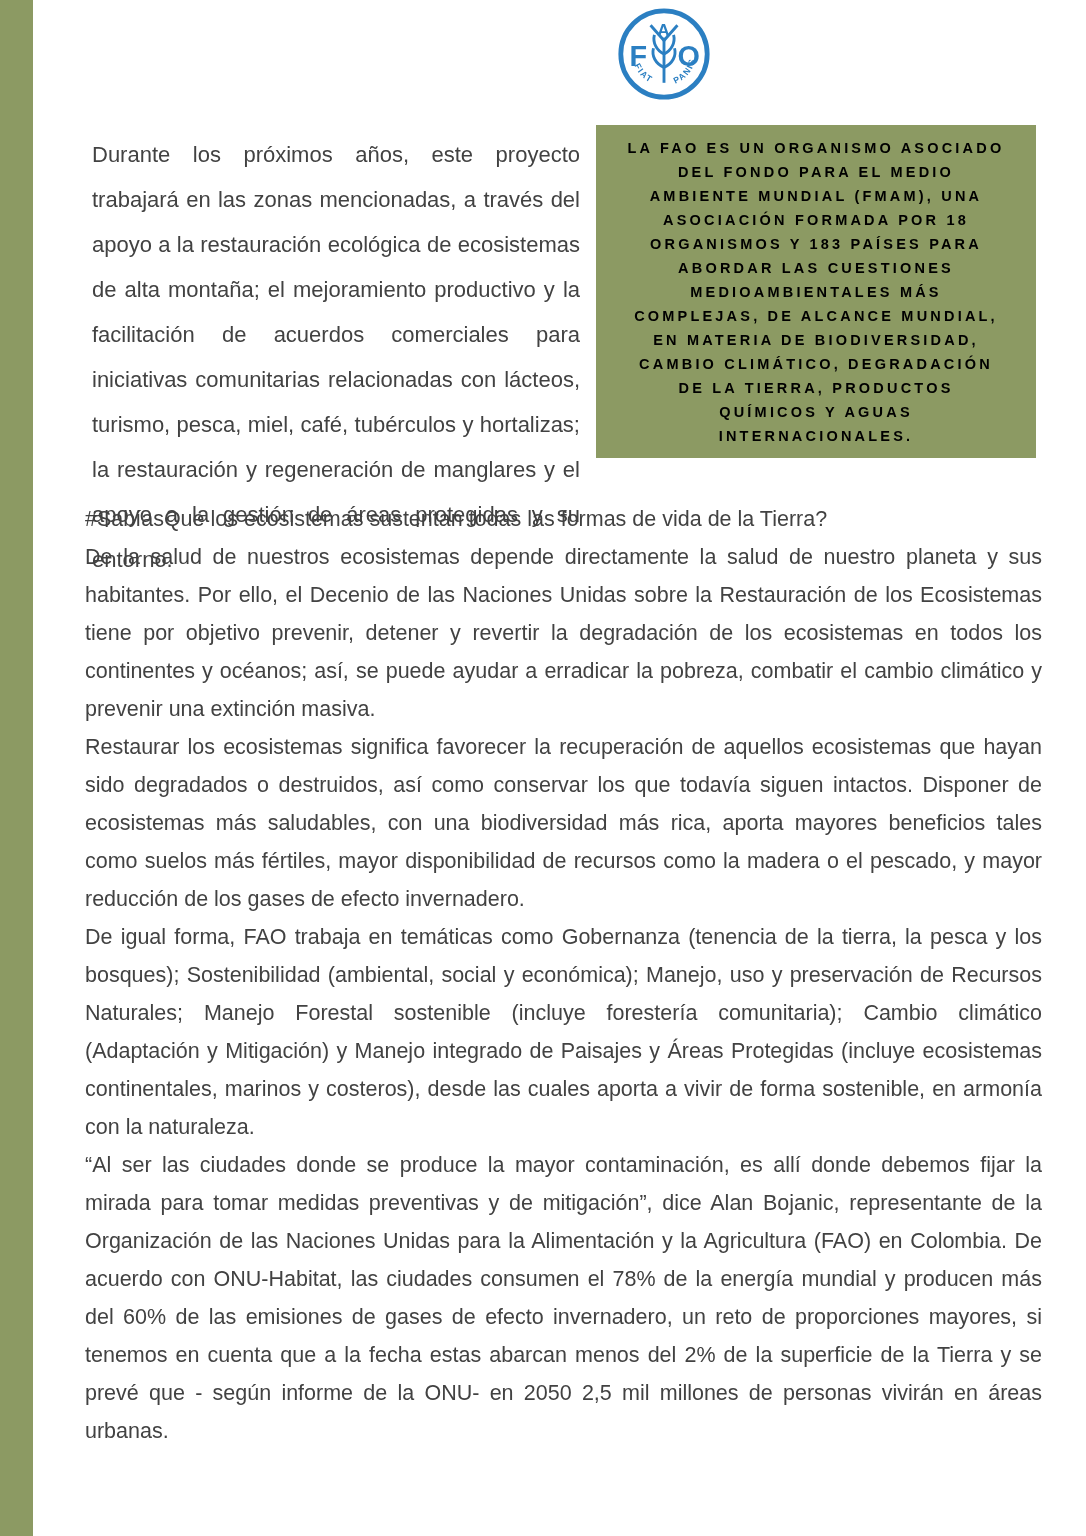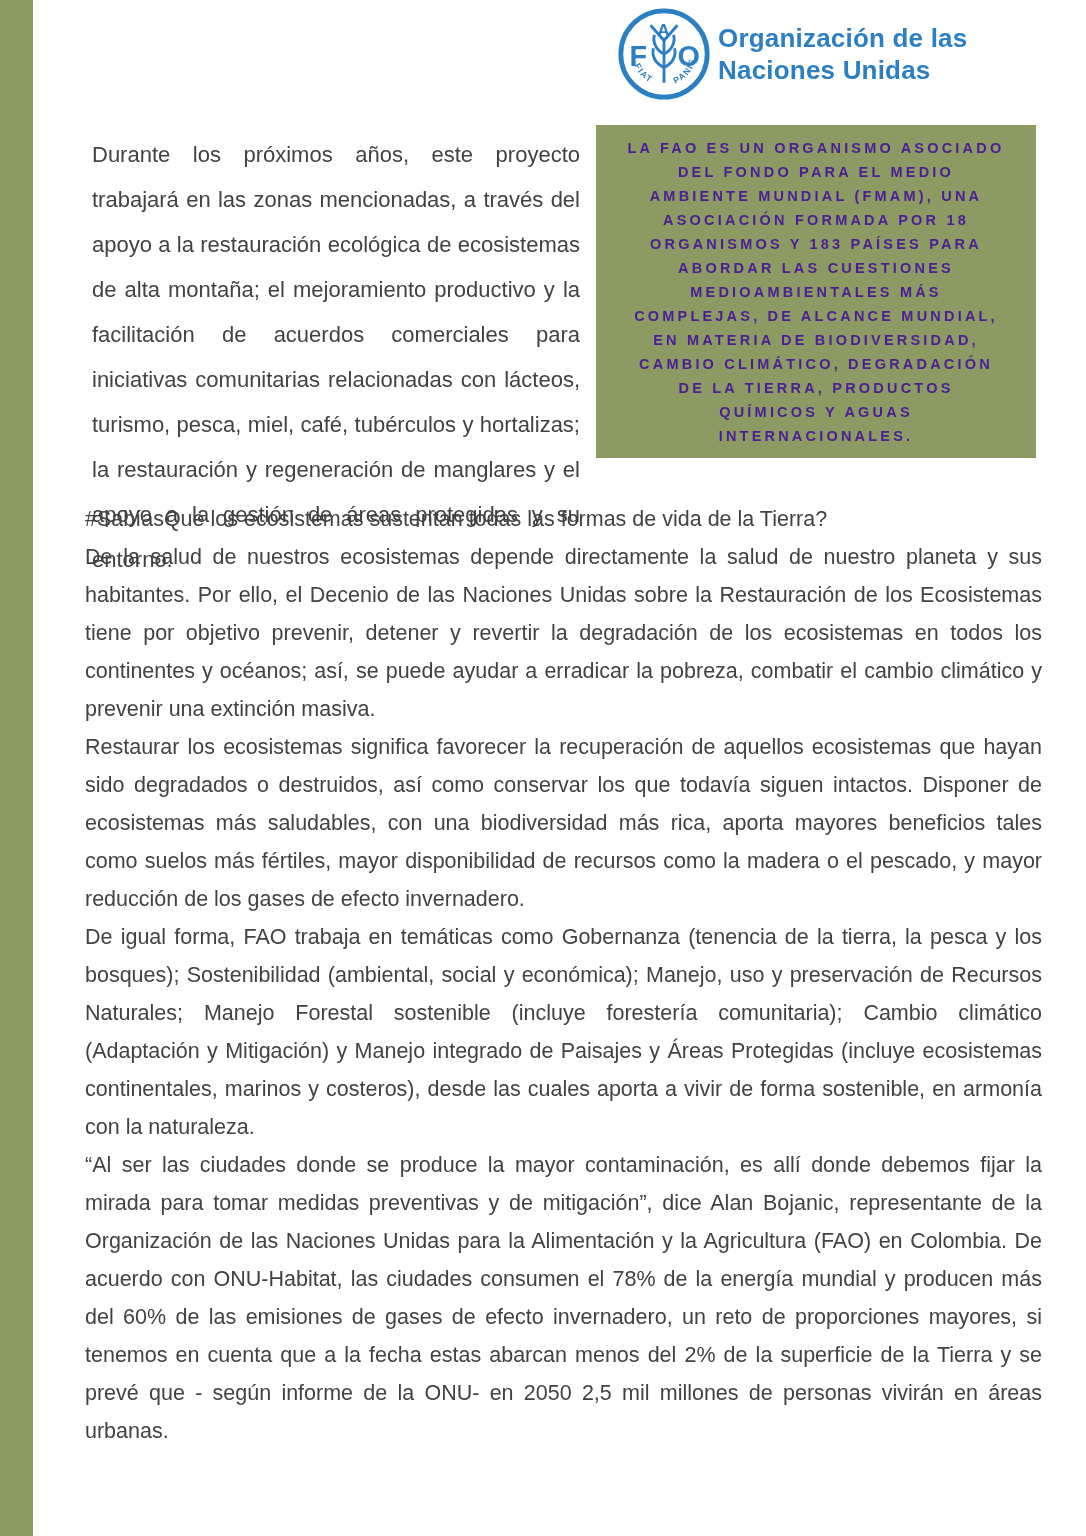--- a/index.html
+++ b/index.html
@@ -21,21 +21,21 @@
     color:#2b7fc2; font-weight:700; font-size:26px; line-height:32px;
     letter-spacing:0.2px;
   }
   
   .intro-paragraph {
     position:absolute; left:92px; top:132px; width:488px;
     font-size:22px; line-height:45px; text-align:justify; color:#424242;
   }
   .callout {
     position:absolute; left:596px; top:125px; width:440px; height:333px;
-    background:#8c9a63; color:#4c1d95;
+    background:#8c9a63; color:#000000;
     display:flex; align-items:center; justify-content:center;
     box-sizing:border-box; padding:10px 30px;
     text-align:center; font-weight:700; font-size:14.5px;
     letter-spacing:3.2px; line-height:24px;
   }
   
   .main {
     position:absolute; left:85px; top:500px; width:957px; color:#424242;
   }
   .section-heading {
@@ -72,21 +72,20 @@
         </g>
         <defs>
           <path id="motto-arc" d="M 18 58 A 33 33 0 0 0 82 58" fill="none"></path>
         </defs>
         <text font-size="9" font-weight="bold" fill="#2b7fc2" letter-spacing="1.5" word-spacing="22" font-family="Liberation Sans, sans-serif">
           <textPath href="#motto-arc" startOffset="4">FIAT PANIS</textPath>
         </text>
       </svg>
     </div>
     <div class="orgname">
-      <div>Organización de las Naciones Unidas</div>
     </div>
   </div>
 
   <div class="intro-paragraph">Durante los próximos años, este proyecto trabajará en las zonas mencionadas, a través del apoyo a la restauración ecológica de ecosistemas de alta montaña; el mejoramiento productivo y la facilitación de acuerdos comerciales para iniciativas comunitarias relacionadas con lácteos, turismo, pesca, miel, café, tubérculos y hortalizas; la restauración y regeneración de manglares y el apoyo a la gestión de áreas protegidas y su entorno.</div>
 
   <div class="callout">
     <div>LA FAO ES UN ORGANISMO ASOCIADO DEL FONDO PARA EL MEDIO AMBIENTE MUNDIAL (FMAM), UNA ASOCIACIÓN FORMADA POR 18 ORGANISMOS Y 183 PAÍSES PARA ABORDAR LAS CUESTIONES MEDIOAMBIENTALES MÁS COMPLEJAS, DE ALCANCE MUNDIAL, EN MATERIA DE BIODIVERSIDAD, CAMBIO CLIMÁTICO, DEGRADACIÓN DE LA TIERRA, PRODUCTOS QUÍMICOS Y AGUAS INTERNACIONALES.</div>
   </div>
 
   <div class="main">

